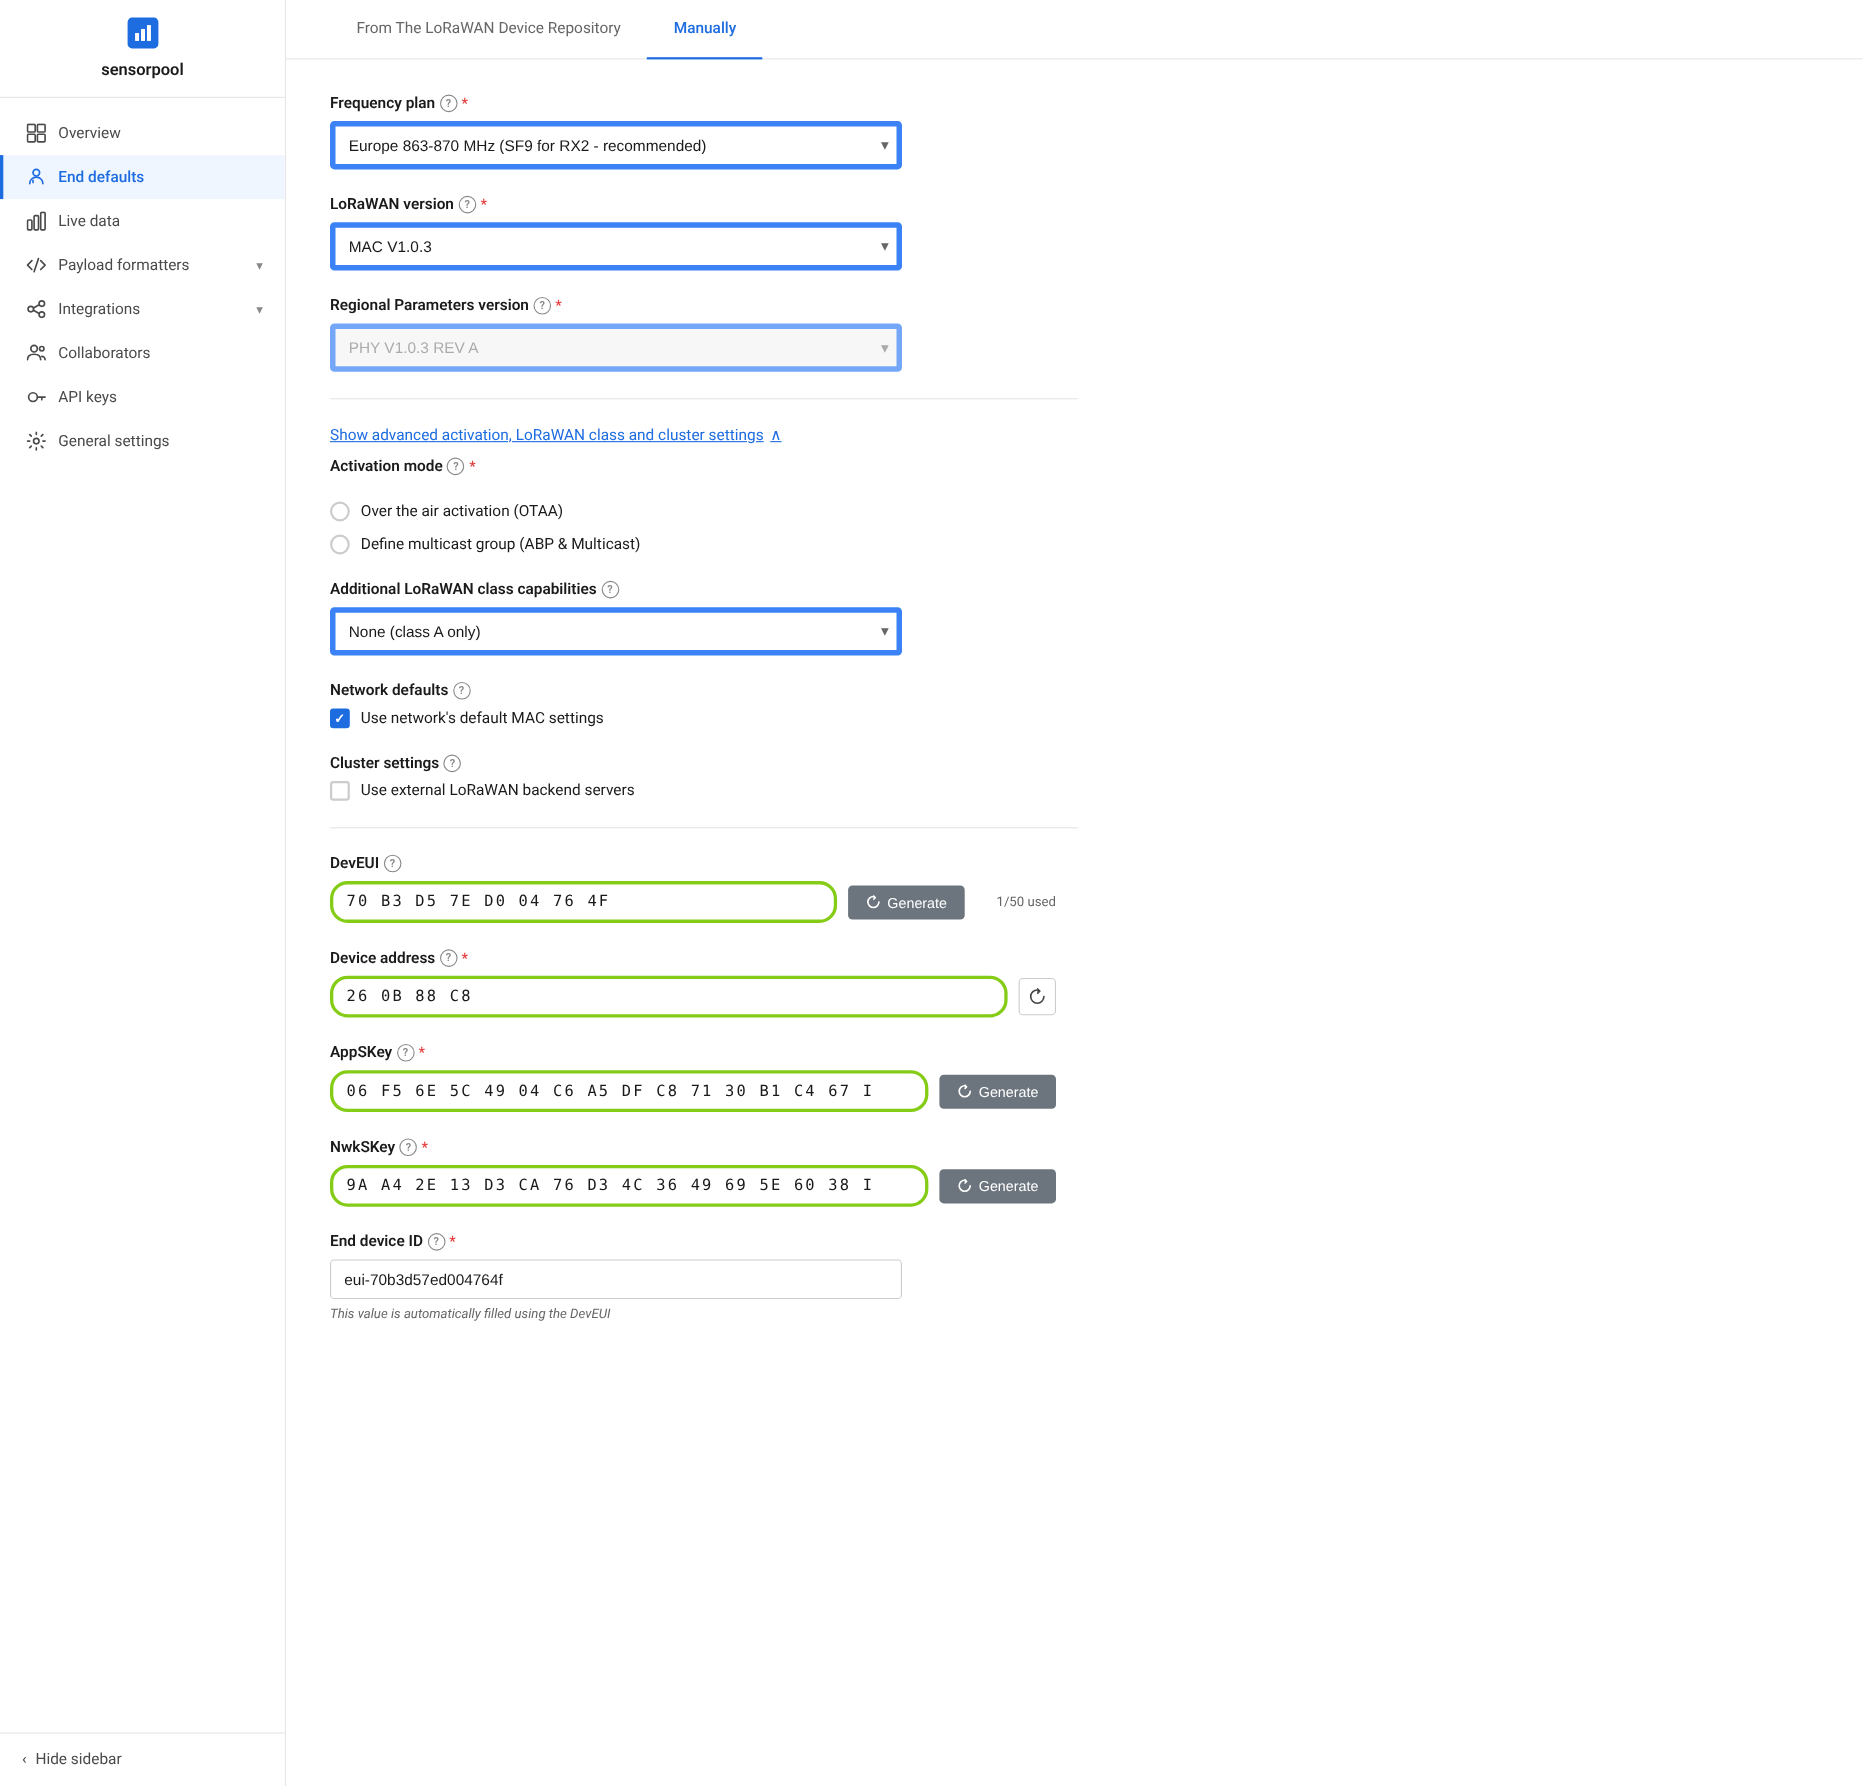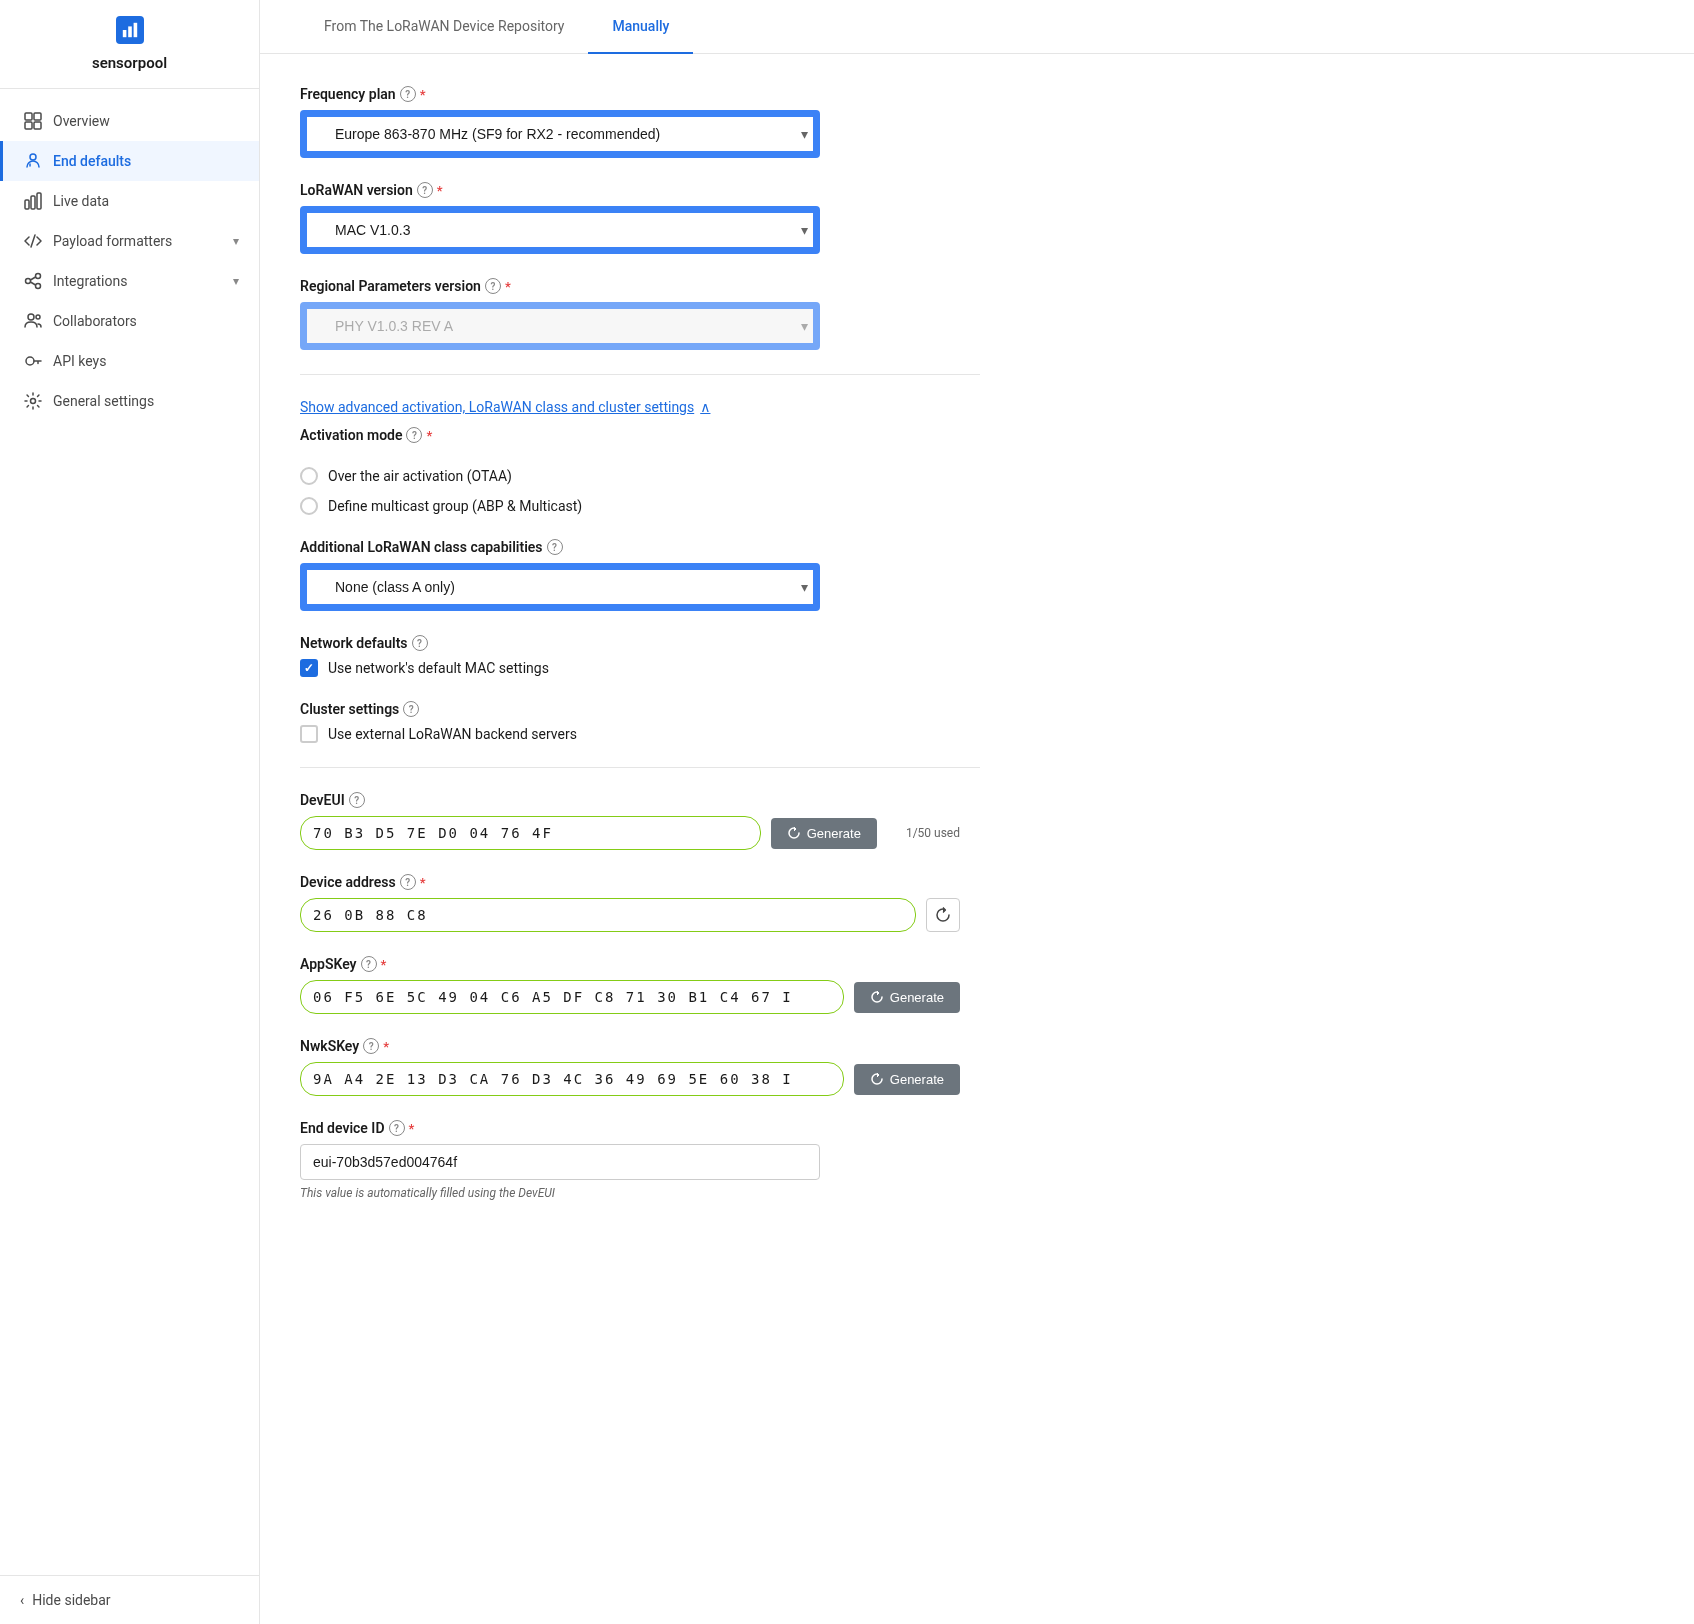--- a/index.html
+++ b/index.html
@@ -25,21 +25,21 @@
     
     .tabs { display: flex; border-bottom: 1px solid #e5e5e5; padding: 0; margin-bottom: 32px; position: sticky; top: 0; background: white; z-index: 10; }
     .tab { padding: 18px 24px; cursor: pointer; font-size: 14px; color: #666; border-bottom: 2px solid transparent; margin-bottom: -1px; text-decoration: none; }
     .tab.active { color: #1d6ce0; border-bottom-color: #1d6ce0; font-weight: 500; }
 
     
     .form-section { margin-bottom: 24px; }
     .form-label { font-size: 14px; font-weight: 600; color: #1a1a1a; margin-bottom: 8px; display: flex; align-items: center; gap: 4px; }
     .required-star { color: #e53e3e; font-size: 13px; }
     .help-icon { width: 16px; height: 16px; border-radius: 50%; border: 1.5px solid #888; display: inline-flex; align-items: center; justify-content: center; font-size: 10px; color: #888; cursor: pointer; }
-    .form-select { width: 100%; max-width: 520px; padding: 9px 36px 9px 28px; border: 7px solid #3b82f6; border-radius: 4px; font-size: 14px; background: white; appearance: none; cursor: pointer; color: #1a1a1a; }
+    .form-select { width: 100%; max-width: 520px; padding: 9px 36px 9px 12px; border: 5px solid #3b82f6; border-radius: 4px; font-size: 14px; background: white; appearance: none; cursor: pointer; color: #1a1a1a; }
     .form-select:disabled { background: #f5f5f5; color: #888; }
     .select-wrapper { position: relative; max-width: 520px; }
     .select-wrapper::after { content: '▾'; position: absolute; right: 12px; top: 50%; transform: translateY(-50%); color: #666; pointer-events: none; font-size: 14px; }
     .select-wrapper.disabled::after { color: #aaa; }
 
     .divider { border: none; border-top: 1px solid #e5e5e5; margin: 24px 0; }
 
     .advanced-link { color: #1d6ce0; font-size: 14px; cursor: pointer; text-decoration: underline; display: inline-flex; align-items: center; gap: 6px; margin-bottom: 12px; }
 
     
@@ -48,21 +48,21 @@
     .radio-circle { width: 18px; height: 18px; border-radius: 50%; border: 2px solid #ccc; display: flex; align-items: center; justify-content: center; flex-shrink: 0; }
     .radio-circle.checked { border-color: #1d6ce0; }
     .radio-circle.checked::after { content: ''; width: 8px; height: 8px; border-radius: 50%; background: #1d6ce0; }
     .checkbox-item { display: flex; align-items: center; gap: 10px; cursor: pointer; font-size: 14px; margin-top: 8px; }
     .checkbox-box { width: 18px; height: 18px; border-radius: 3px; border: 2px solid #1d6ce0; background: #1d6ce0; display: flex; align-items: center; justify-content: center; flex-shrink: 0; }
     .checkbox-box.unchecked { background: white; border-color: #ccc; }
     .checkbox-check { color: white; font-size: 12px; font-weight: bold; }
 
     
     .key-field-wrapper { display: flex; align-items: center; gap: 10px; max-width: 660px; }
-    .key-field { display: flex; align-items: center; border: 1px solid #84cc16; border-radius: 16px; padding: 8px 12px; font-family: monospace; font-size: 14px; letter-spacing: 2px; color: #1a1a1a; background: white; flex: 1; overflow: hidden; white-space: nowrap; gap: 8px; }
+    .key-field { display: flex; align-items: center; border: 3px solid #84cc16; border-radius: 16px; padding: 8px 12px; font-family: monospace; font-size: 14px; letter-spacing: 2px; color: #1a1a1a; background: white; flex: 1; overflow: hidden; white-space: nowrap; gap: 8px; }
     .key-field span { display: inline-block; }
     .generate-btn { padding: 8px 16px; background: #aaa; color: white; border: none; border-radius: 4px; cursor: pointer; font-size: 13px; display: flex; align-items: center; gap: 6px; white-space: nowrap; flex-shrink: 0; }
     .generate-btn.active { background: #6c757d; }
     .used-badge { font-size: 12px; color: #666; white-space: nowrap; margin-left: 19px; }
 
     .refresh-btn { width: 34px; height: 34px; border: 1px solid #ccc; border-radius: 4px; background: white; cursor: pointer; display: flex; align-items: center; justify-content: center; color: #444; flex-shrink: 0; }
 
     .text-input { width: 100%; max-width: 520px; padding: 9px 12px; border: 1px solid #ccc; border-radius: 4px; font-size: 14px; color: #1a1a1a; }
 
     .hint-text { font-size: 12px; color: #666; margin-top: 6px; font-style: italic; }

